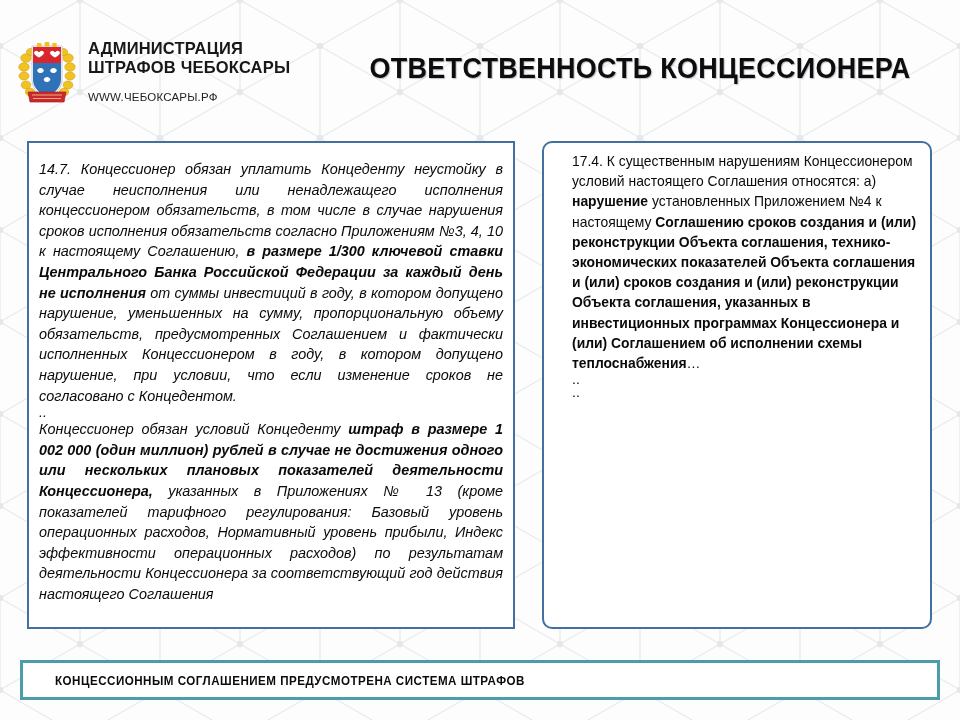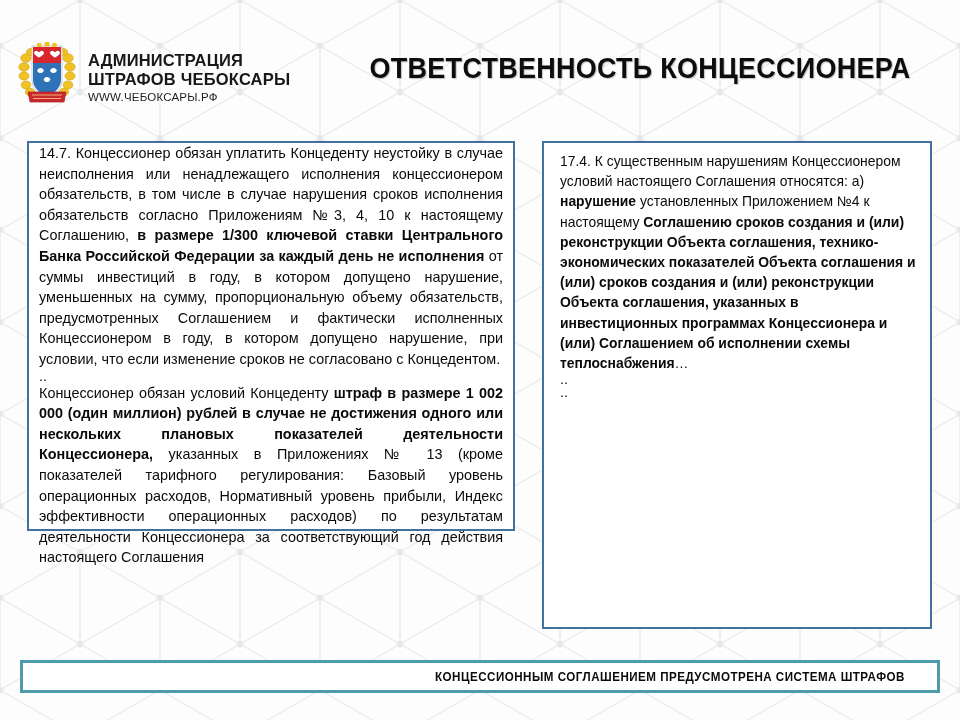--- a/index.html
+++ b/index.html
@@ -65,21 +65,21 @@
     line-height: 19px;
     white-space: nowrap;
   }
   .logo-line3 {
     font-family: "Liberation Sans", sans-serif;
     font-weight: normal;
     font-size: 11.5px;
     letter-spacing: 0.2px;
     color: #1d1e20;
     line-height: 17px;
-    margin-top: 0;
+    margin-top: 12px;
     white-space: nowrap;
   }
 
   #slide-title {
     position: absolute;
     left: 340px;
     top: 52px;
     width: 600px;
     text-align: center;
     font-family: "Liberation Sans Narrow", "Liberation Sans", sans-serif;
@@ -99,30 +99,32 @@
     background: #ffffff;
     border: 2px solid #42709f;
     box-sizing: border-box;
     z-index: 2;
   }
 
   #left-box {
     left: 27px;
     top: 141px;
     width: 488px;
-    height: 390px;
-    padding: 0 10px 6px 10px;
+    height: 488px;
+    padding: 16px 10px 6px 10px;
+    font-style: italic;
   }
 
   #right-box {
     left: 542px;
     top: 141px;
     width: 390px;
     height: 488px;
-    padding: 8px 10px 6px 16px;
+    padding: 8px 10px 6px 28px;
+    border-radius: 10px;
   }
 
   .para {
     margin: 0;
     color: #0a0a0c;
     font-family: "Liberation Sans", sans-serif;
   }
 
   
   #left-box .para {
@@ -145,27 +147,27 @@
     color: #0a0a0c;
     height: 13px;
   }
 
   
   #banner {
     position: absolute;
     left: 20px;
     top: 660px;
     width: 920px;
-    height: 33px;
+    height: 40px;
     box-sizing: border-box;
     background: #ffffff;
     border: 3px solid #4e9cab;
     display: flex;
     align-items: center;
-    justify-content: flex-end;
+    justify-content: flex-start;
     z-index: 2;
   }
   #banner-text {
     font-family: "Liberation Sans Narrow", "Liberation Sans", sans-serif;
     font-weight: bold;
     font-size: 13.2px;
     letter-spacing: 0.55px;
     color: #0b0b0d;
     transform: scaleX(0.88);
     transform-origin: center center;

